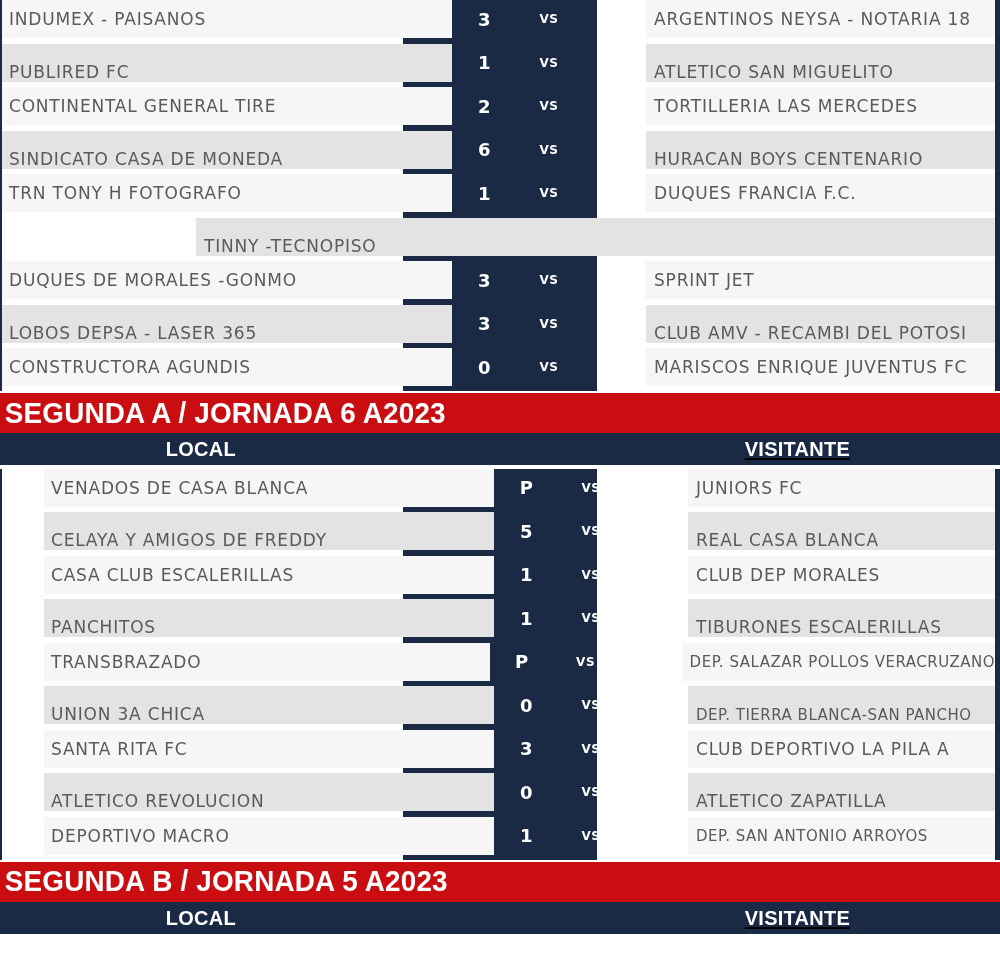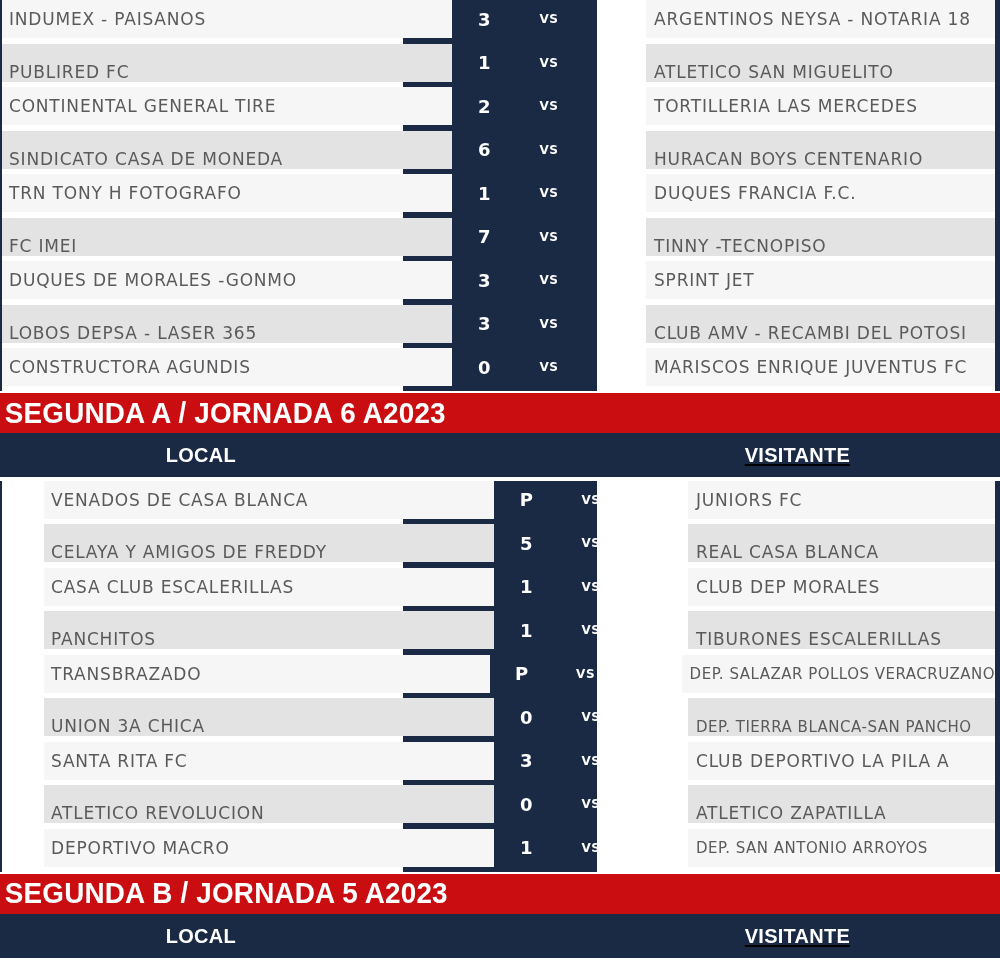--- a/index.html
+++ b/index.html
@@ -61,21 +61,21 @@
     margin-top:2px;
   }
   .banner .banner-text{
     color:var(--white);font-weight:bold;font-size:29px;letter-spacing:0.2px;
     padding-left:5px;transform:scaleX(0.96);transform-origin:left center;
     white-space:nowrap;
   }
 
   
   .header-bar{
-    height:44px;background:var(--navy);display:flex;align-items:center;
+    height:32px;background:var(--navy);display:flex;align-items:center;
   }
   .header-bar .h-local{
     width:401px;display:flex;justify-content:center;align-items:center;
   }
   .header-bar .h-mid{width:194px;}
   .header-bar .h-visit{
     flex:1;display:flex;justify-content:center;align-items:center;text-decoration:underline;
   }
   .header-label{
     color:var(--white);font-weight:bold;font-size:21px;letter-spacing:0.3px;
@@ -156,23 +156,20 @@
       <span class="score">1</span>
       <span class="vs">VS</span>
       <span class="score">1</span>
     </div>
     <div class="cell visit-cell">
       <span class="team-name">DUQUES FRANCIA F.C.</span>
     </div>
   </div>
 
   <div class="row even">
-    <div class="cell local-cell">
-      <span class="team-name">FC IMEI</span>
-    </div>
     <div class="score-zone">
       <span class="score">7</span>
       <span class="vs">VS</span>
       <span class="score">0</span>
     </div>
     <div class="cell visit-cell">
       <span class="team-name">TINNY -TECNOPISO</span>
     </div>
   </div>
 

